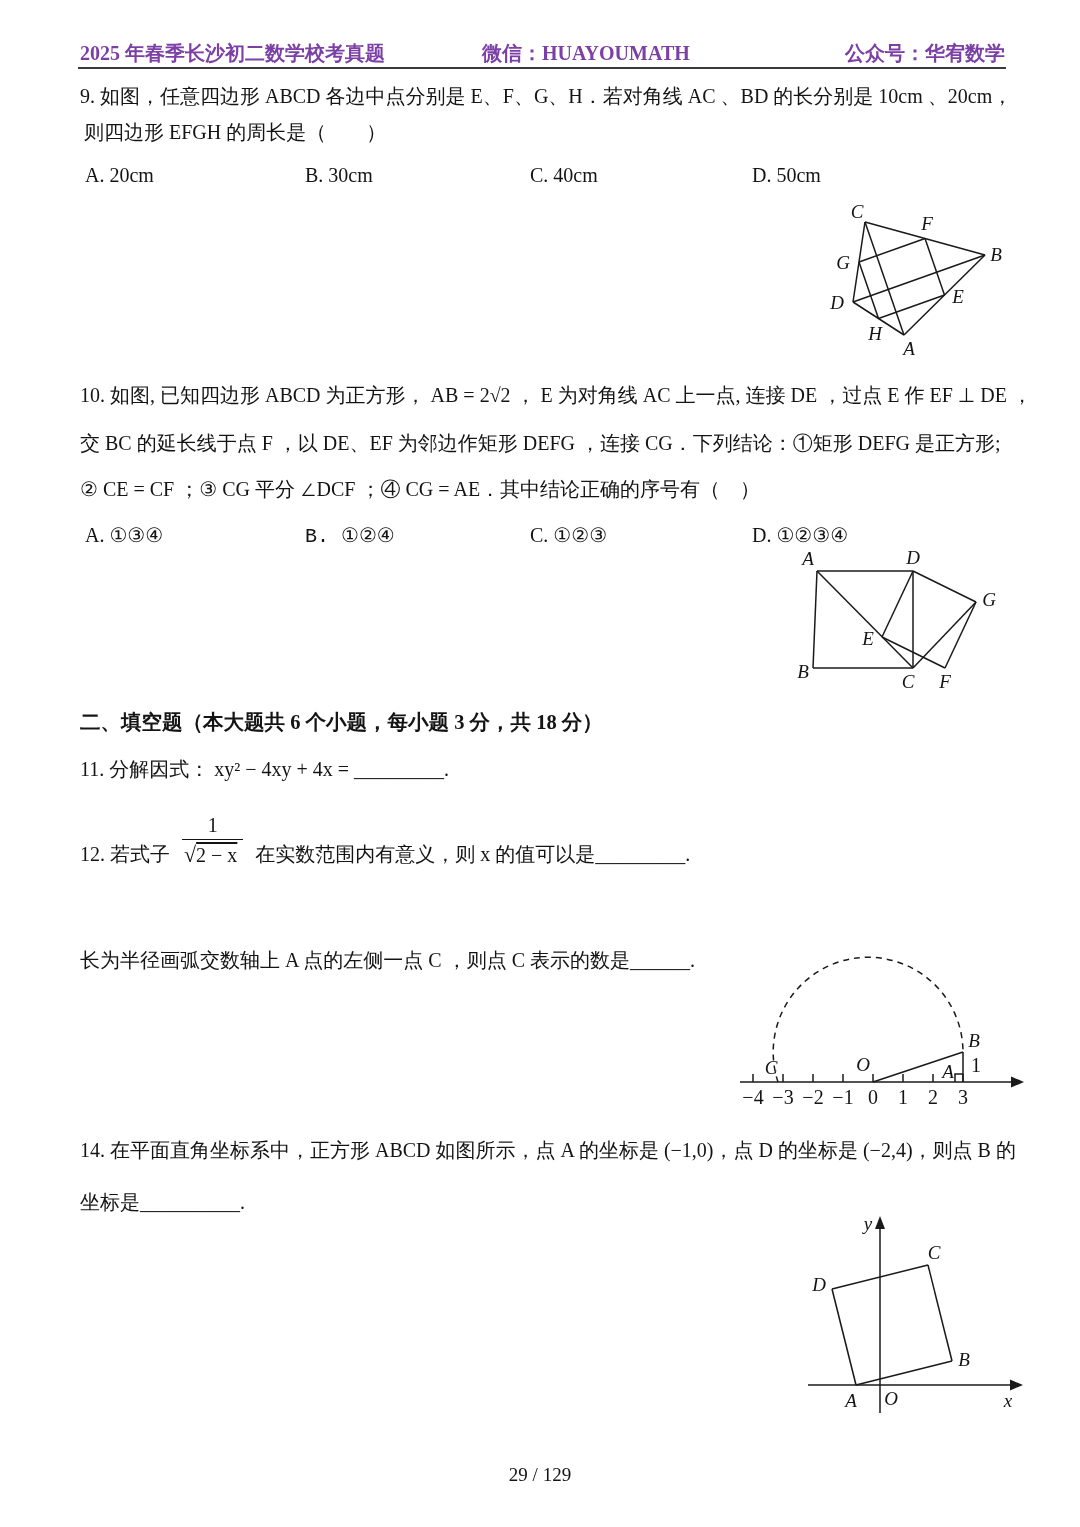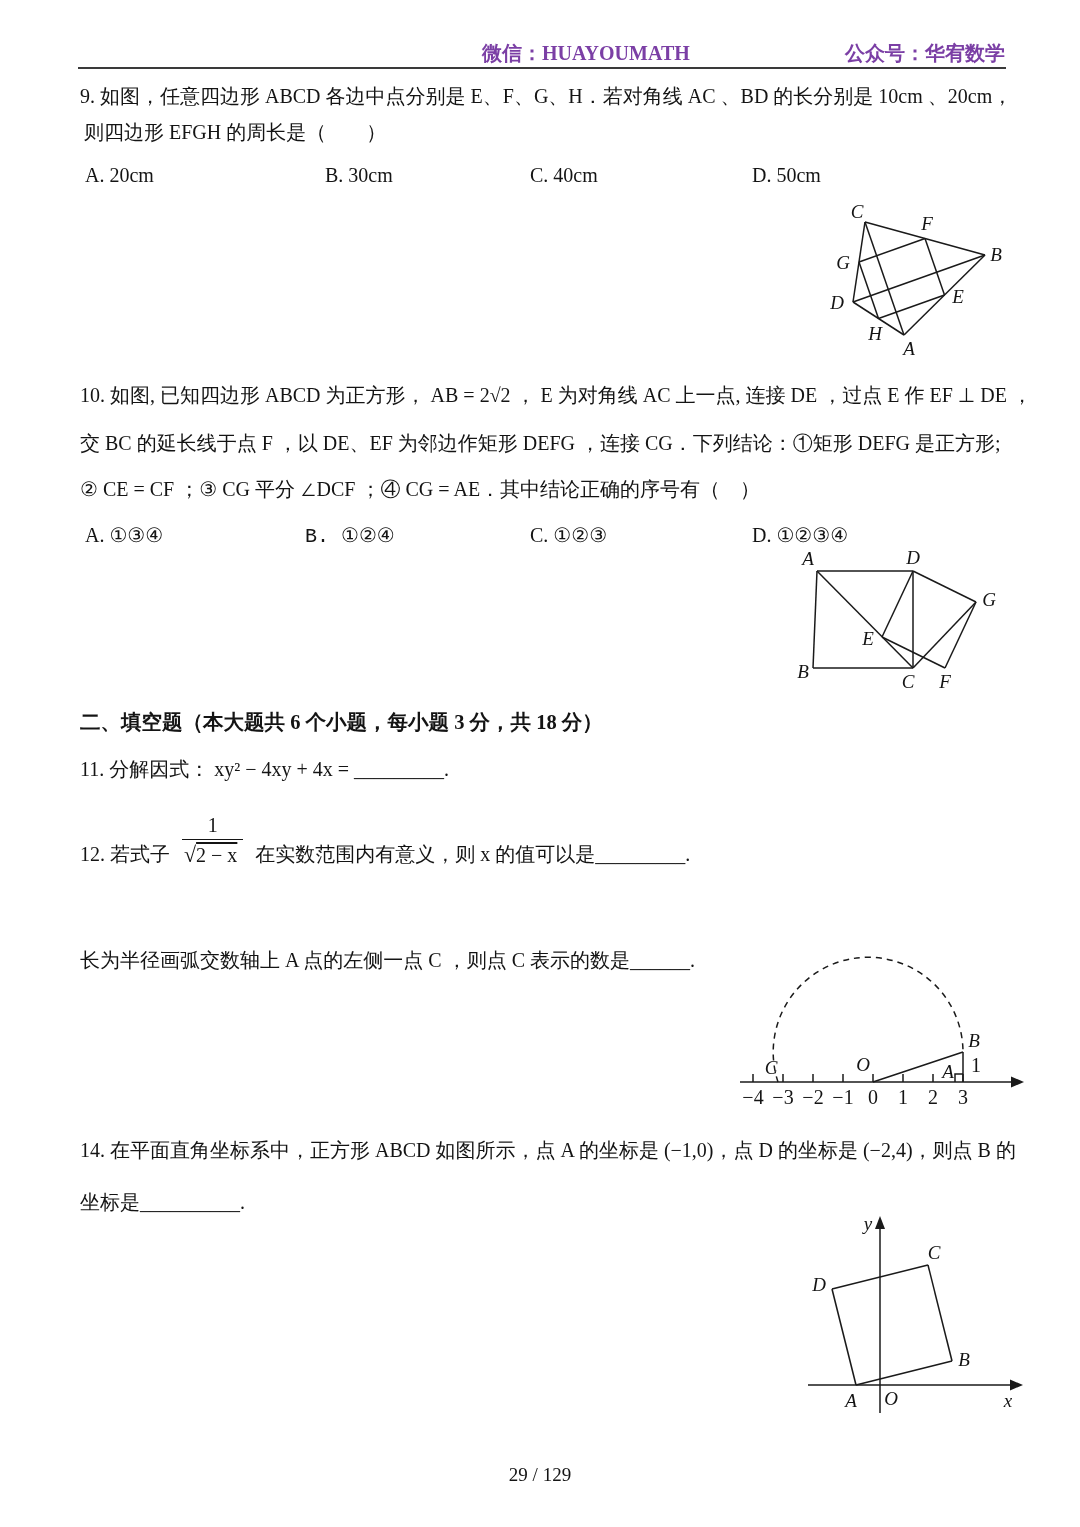--- a/index.html
+++ b/index.html
@@ -34,28 +34,29 @@
     font-family:"Liberation Serif", serif; font-size:19px;
     font-style:italic; fill:#141414; stroke:none;
   }
   svg.fig text.upnum { font-style:normal; font-size:20px; }
 </style>
 </head>
 <body>
 
 <div class="page">
 
+  <div class="abs hdr-text" style="left:80px; top:40px;">2025 年春季长沙初二数学校考真题</div>
   <div class="abs hdr-text" style="left:482px; top:40px;">微信：HUAYOUMATH</div>
   <div class="abs hdr-text" style="left:845px; top:40px;">公众号：华宥数学</div>
   <div class="hdr-rule" style="left:78px; top:67px; width:928px;"></div>
 
   <div class="abs body-line" style="left:80px; top:84px;">9. 如图，任意四边形 ABCD 各边中点分别是 E、F、G、H．若对角线 AC 、BD 的长分别是 10cm 、20cm，</div>
   <div class="abs body-line" style="left:84px; top:120px;">则四边形 EFGH 的周长是（　　）</div>
   <span class="opt" style="left:85px;  top:164px;">A. 20cm</span>
-  <span class="opt" style="left:305px; top:164px;margin-left:20px;">B. 30cm</span>
+  <span class="opt" style="left:305px; top:164px;">B. 30cm</span>
   <span class="opt" style="left:530px; top:164px;">C. 40cm</span>
   <span class="opt" style="left:752px; top:164px;">D. 50cm</span>
 
   <svg class="fig" style="left:815px; top:198px;" width="200" height="162" viewBox="0 0 200 162">
     <line x1="89" y1="137" x2="170" y2="57"></line>
     <line x1="170" y1="57" x2="50" y2="24"></line>
     <line x1="50" y1="24" x2="38" y2="104"></line>
     <line x1="38" y1="104" x2="89" y2="137"></line>
     <line x1="89" y1="137" x2="50" y2="24"></line>
     <line x1="170" y1="57" x2="38" y2="104"></line>

